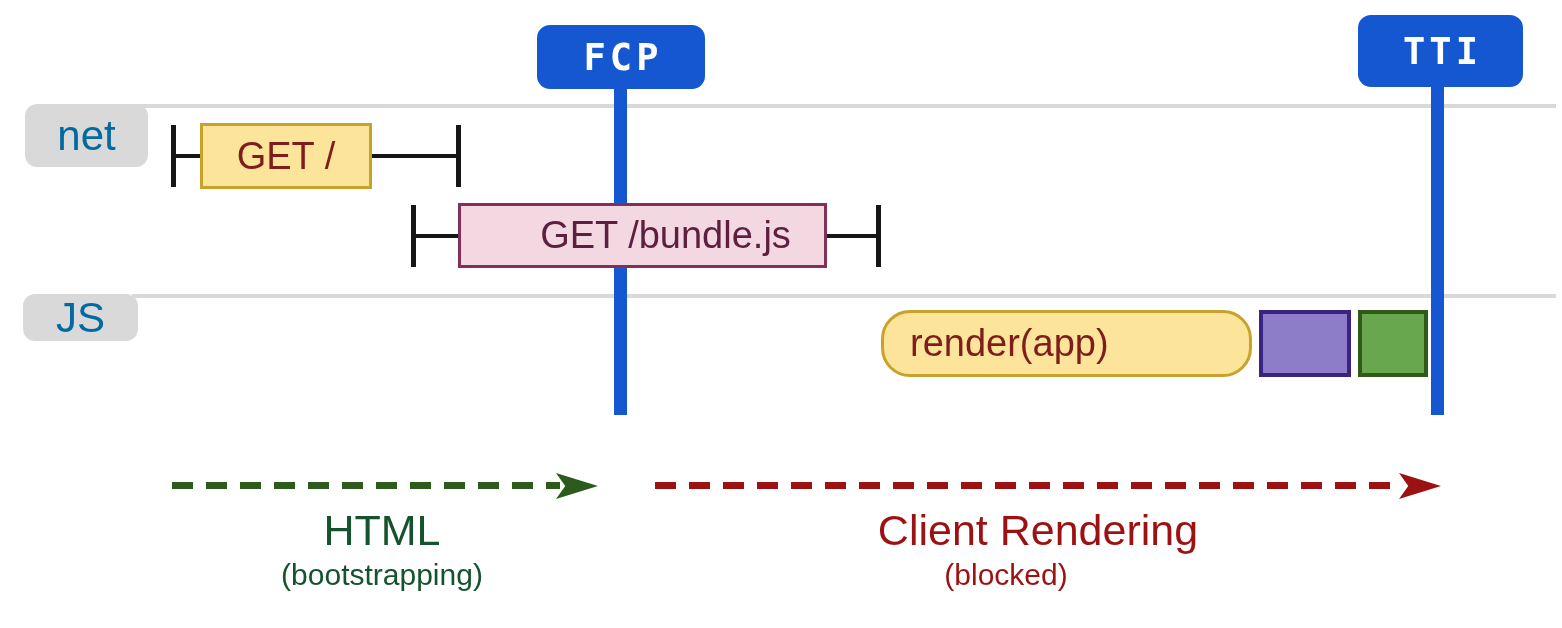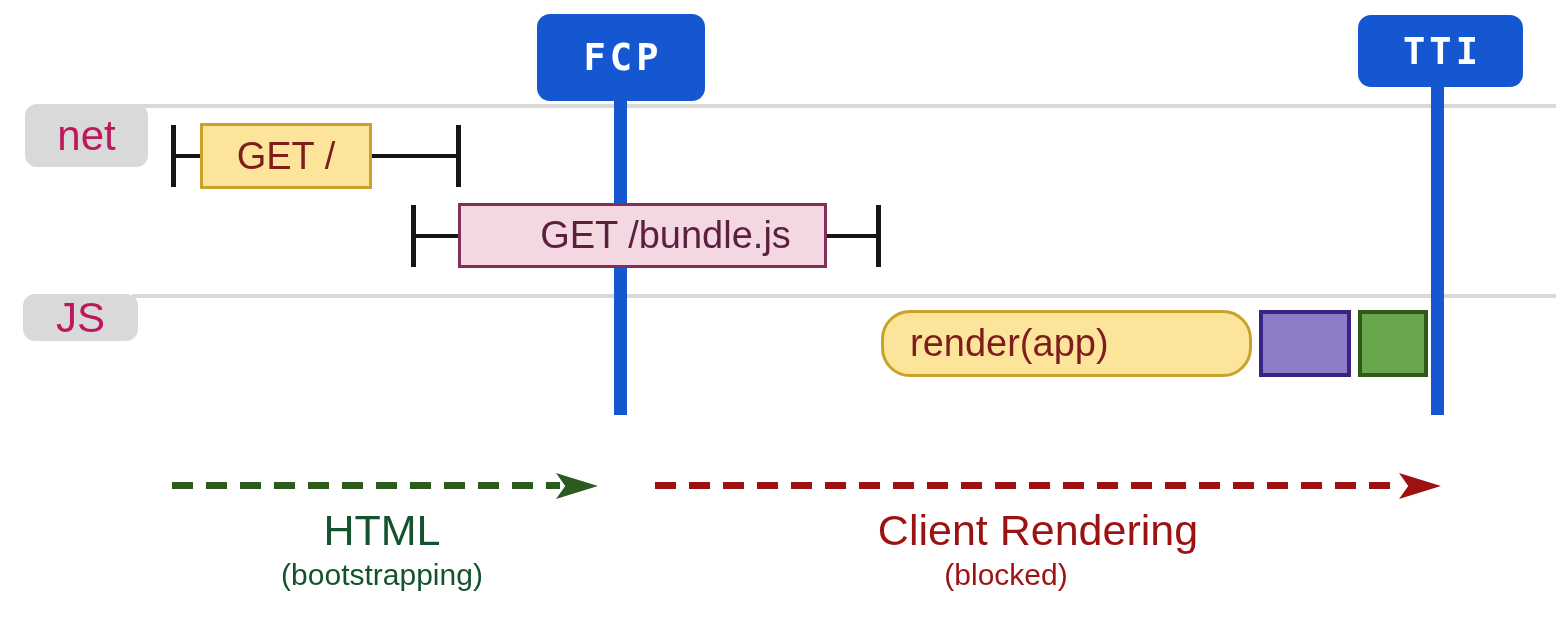--- a/index.html
+++ b/index.html
@@ -10,21 +10,21 @@
     overflow:hidden;
     font-family:"Liberation Sans", sans-serif;
   }
   .abs{position:absolute;}
 
   
   .lane-line{height:4px;background:#D9D9D9;z-index:0;}
 
   
   .lane-label{
-    background:#D9D9D9;color:#be185d;
+    background:#D9D9D9;color:#0369a1;
     border-radius:12px;
     display:flex;align-items:center;justify-content:center;
     font-size:42px;z-index:1;
   }
 
   
   .metric-line{width:13px;background:#1557D0;z-index:2;}
 
   
   .metric-badge{
@@ -75,21 +75,21 @@
 <body>
 
 <div id="canvas">
 
   <div class="abs lane-line" style="left:138px;top:104px;width:1418px;"></div>
   <div class="abs lane-line" style="left:132px;top:294px;width:1424px;"></div>
 
   <div class="abs metric-line" style="left:614px;top:84px;height:331px;"></div>
   <div class="abs metric-line" style="left:1431px;top:84px;height:331px;"></div>
 
-  <div class="abs metric-badge" style="left:537px;top:14px;width:168px;height:87px;">
+  <div class="abs metric-badge" style="left:537px;top:25px;width:168px;height:64px;">
     <span>FCP</span>
   </div>
   <div class="abs metric-badge" style="left:1358px;top:15px;width:165px;height:72px;">
     <span>TTI</span>
   </div>
 
   <div class="abs lane-label" style="left:25px;top:104px;width:123px;height:63px;">
     <span>net</span>
   </div>
   <div class="abs lane-label" style="left:23px;top:294px;width:115px;height:47px;">

